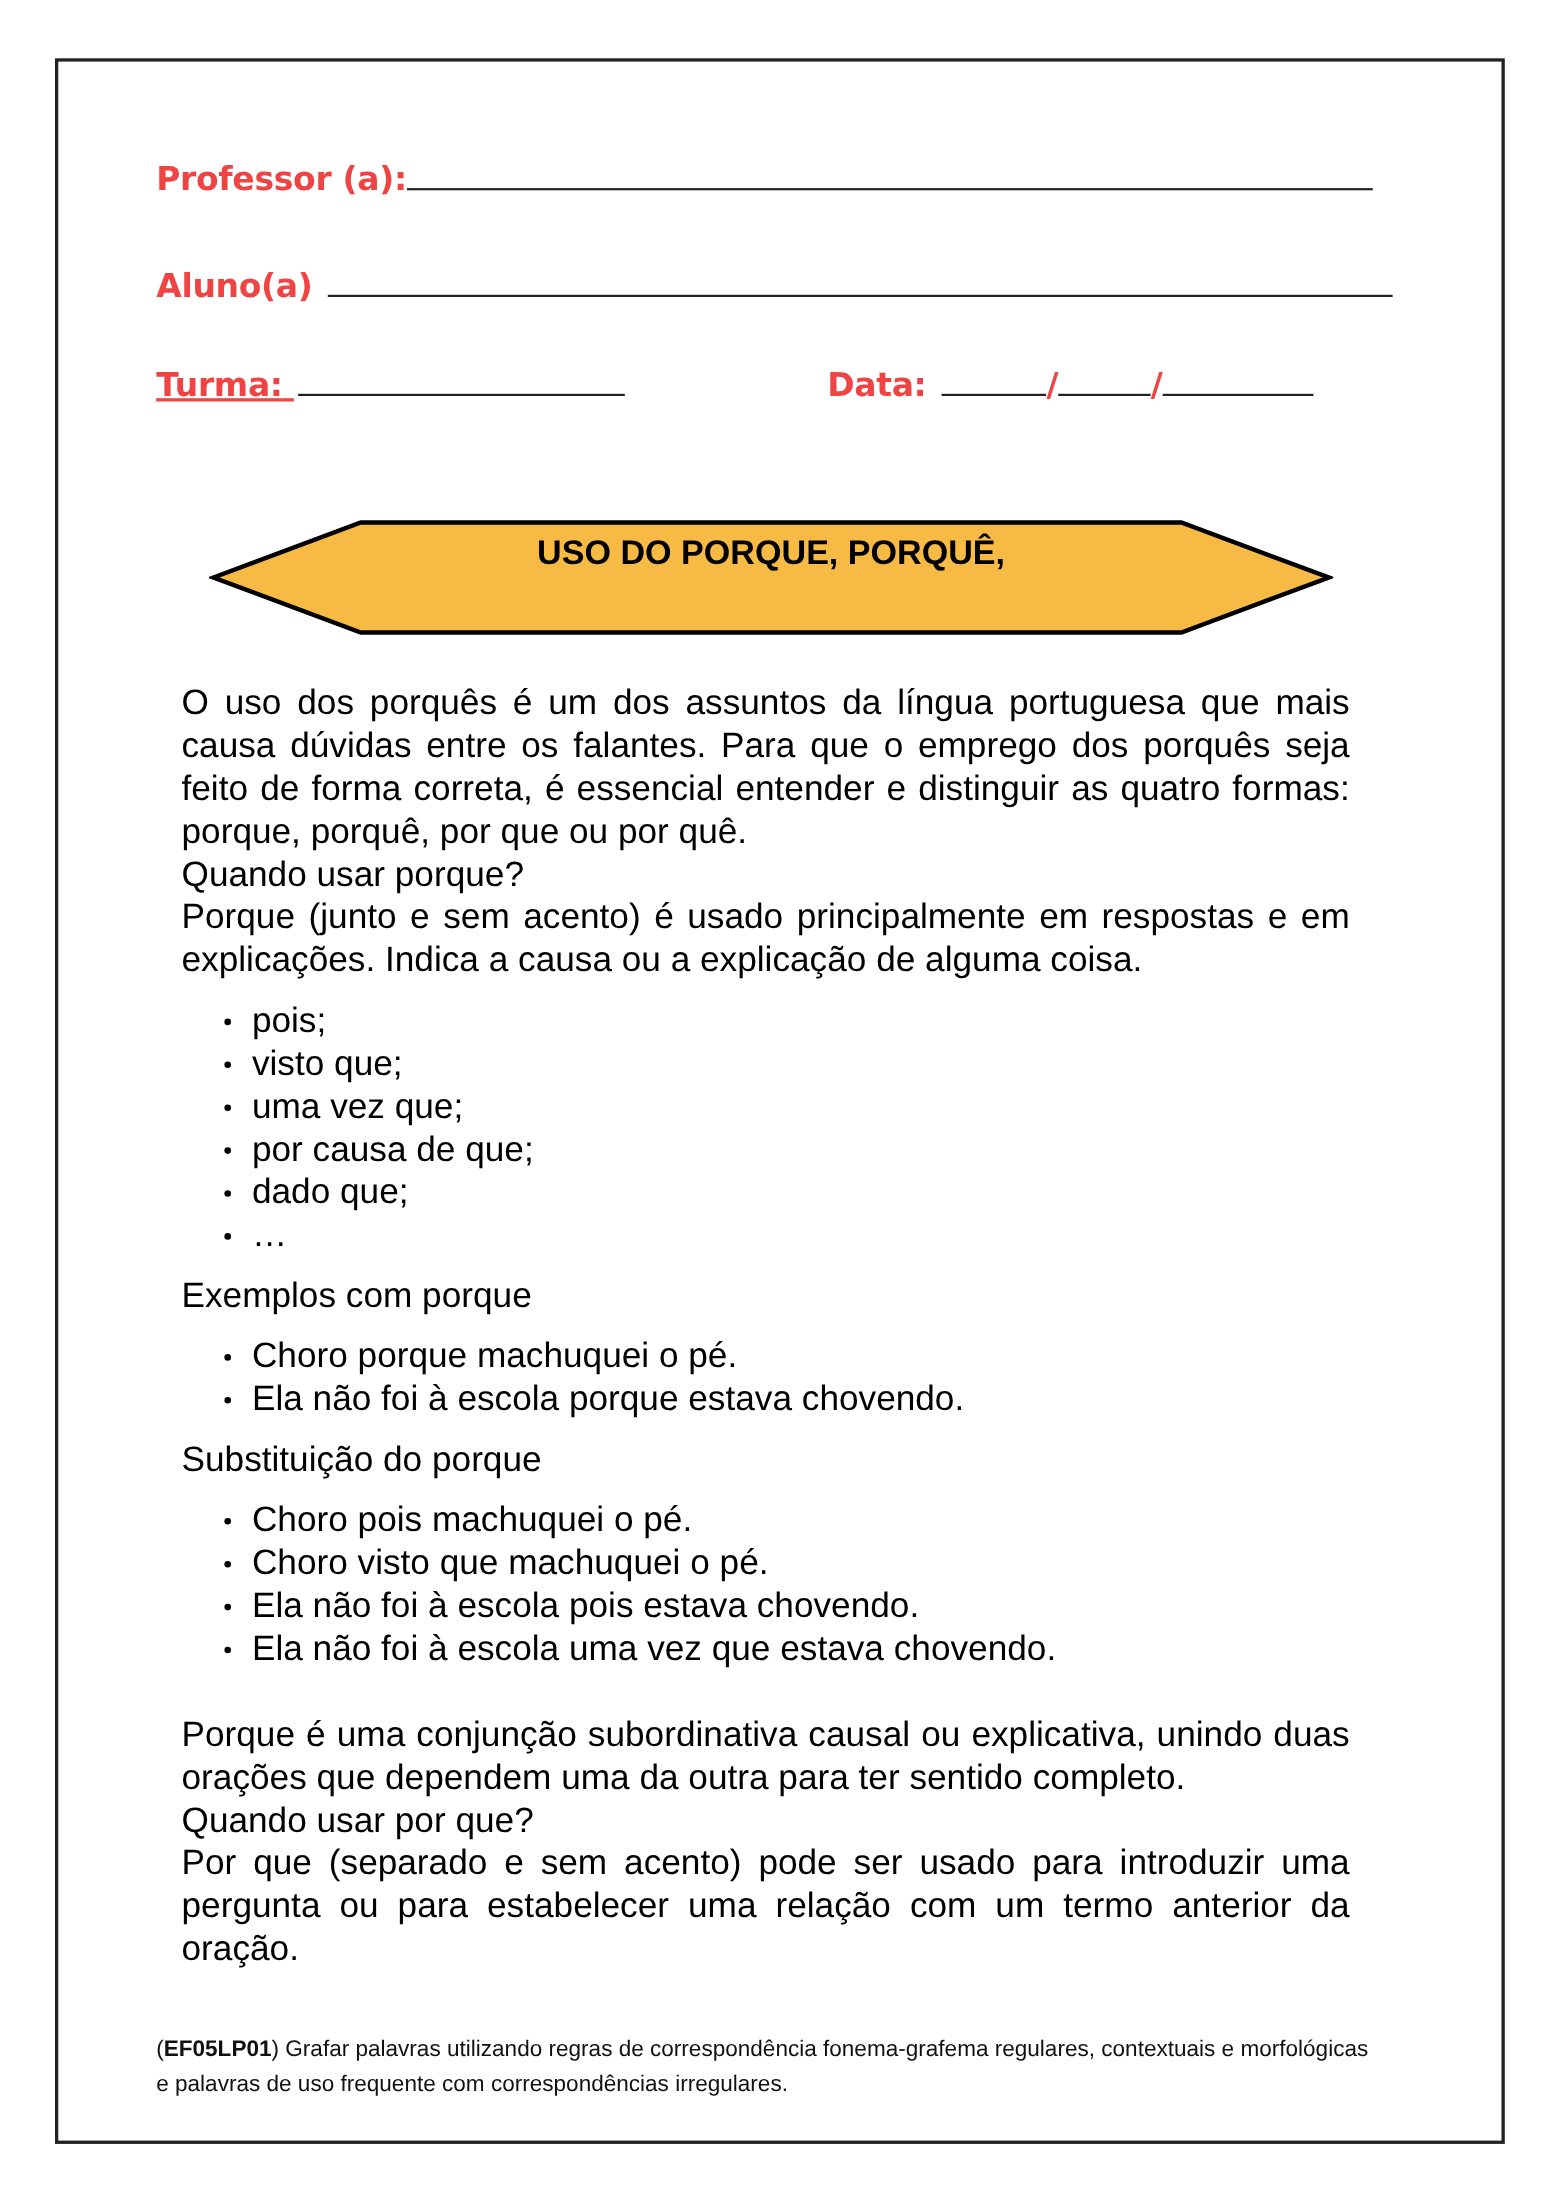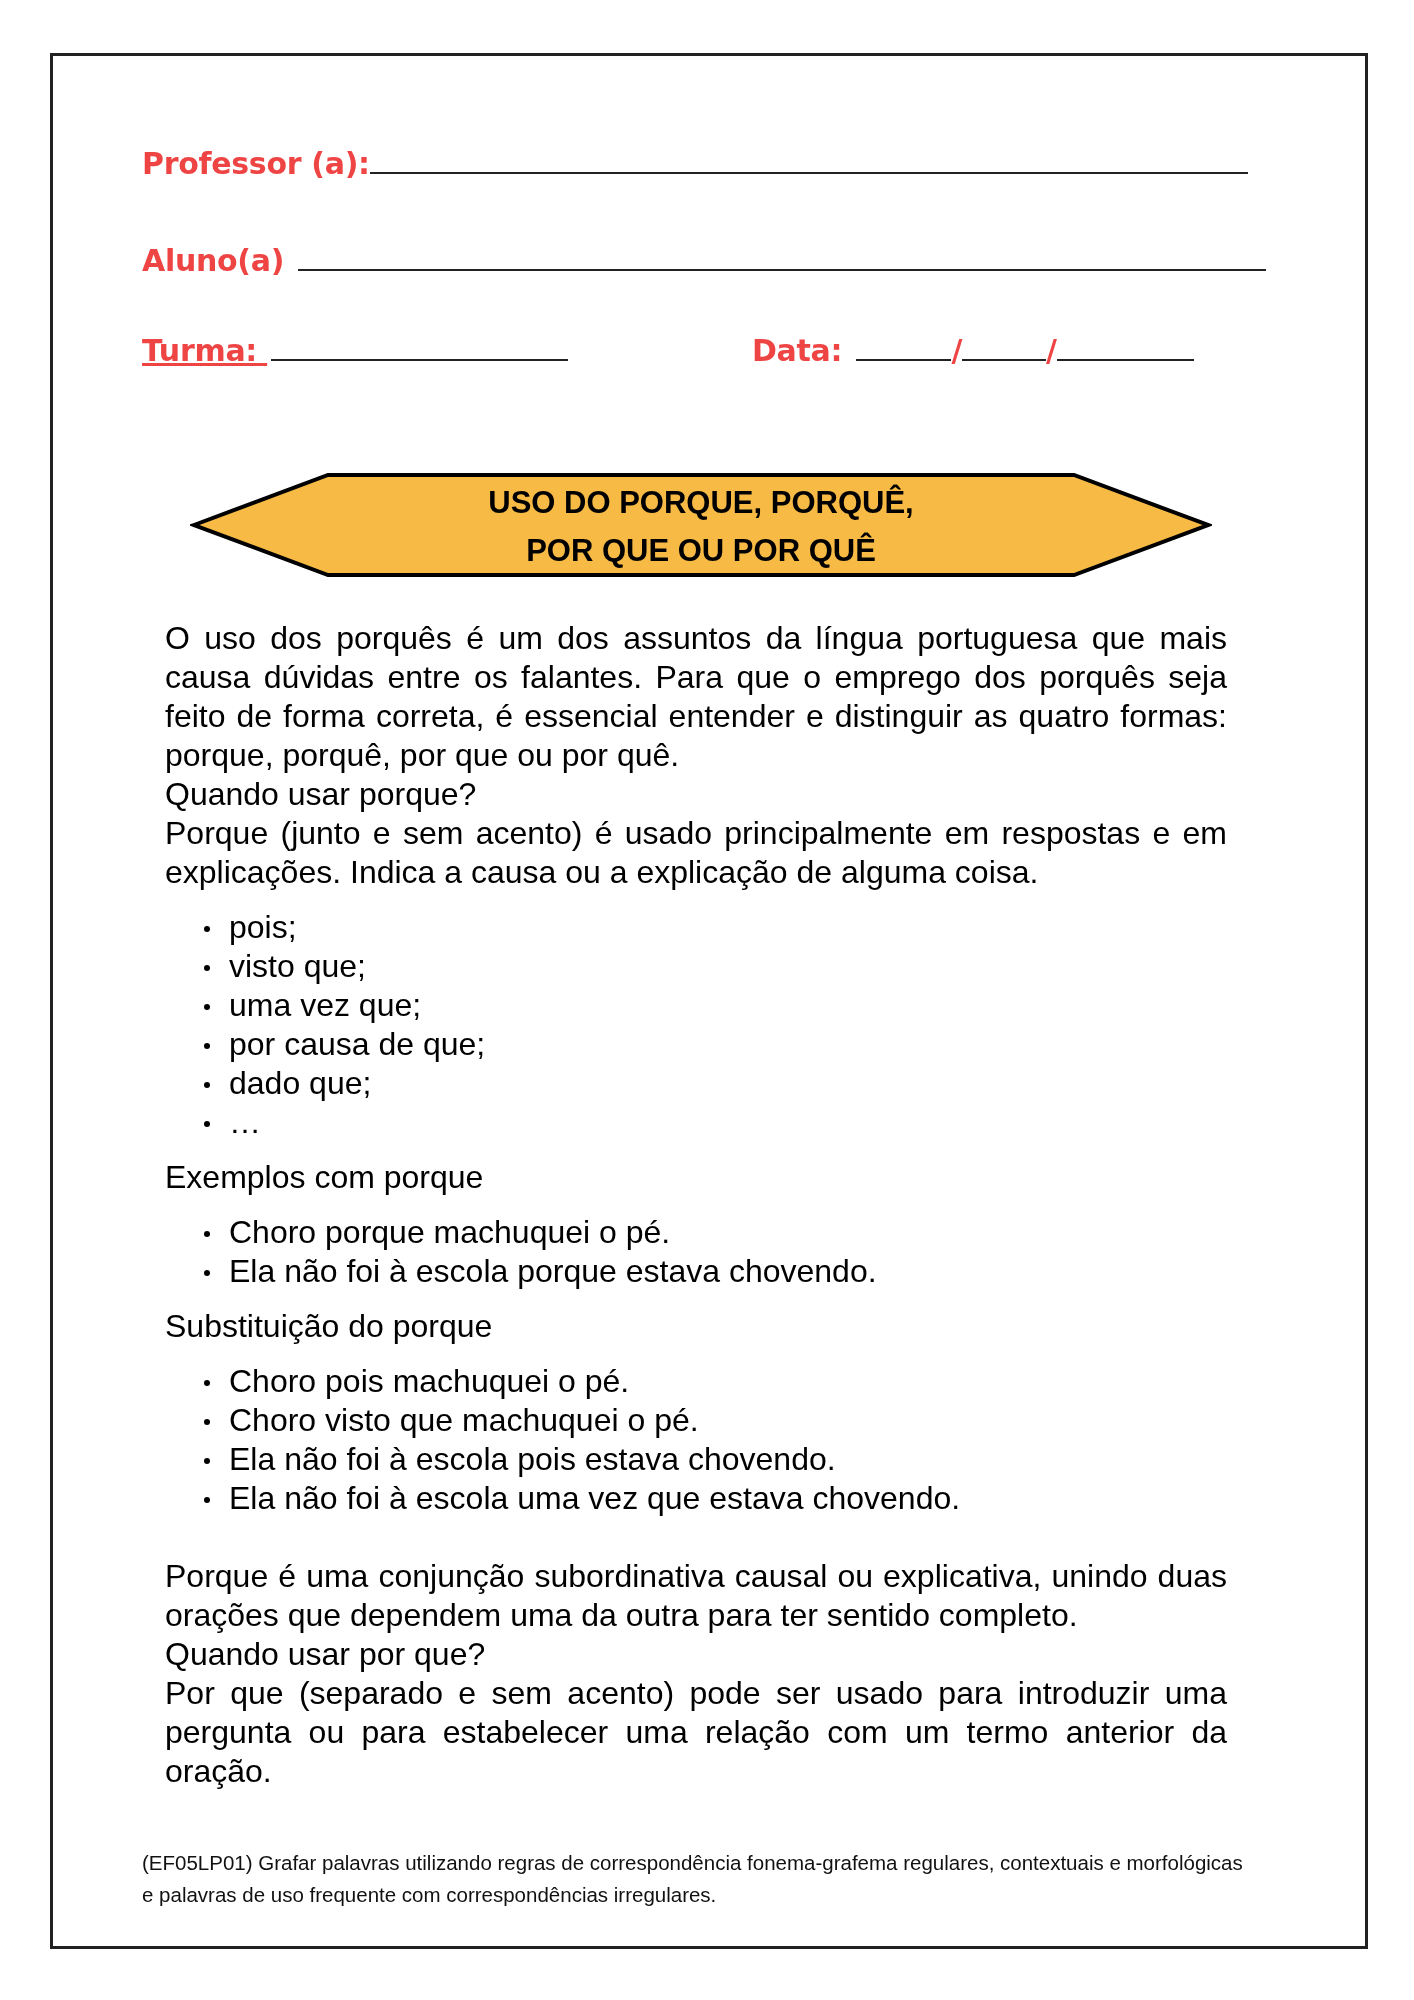--- a/index.html
+++ b/index.html
@@ -31,21 +31,21 @@
     .body li { position: relative; }
     .body li::before {
       content: ""; position: absolute; left: -25px; top: 18px; width: 6px; height: 6px;
       border-radius: 50%; background: #000000;
     }
     .gap { height: 23px; }
     .footer {
       position: absolute; left: 142px; top: 1847px; width: 1116px;
       font-family: "Liberation Sans", sans-serif; font-size: 20.5px; line-height: 32px; color: #111111;
     }
-    .footer b { font-weight: normal; }
+    .footer b { font-weight: bold; }
   </style>
 </head>
 <body>
 
 <div class="frame"></div>
 
 <div class="hdr" style="top:146px;">
   <span>Professor (a):</span><span class="line" style="width:878px;"></span>
 </div>
 
@@ -63,21 +63,20 @@
   <span>Data:</span>
   <span class="line" style="width:95px; margin-left:4px;"></span><span>/</span><span class="line" style="width:84px;"></span><span>/</span><span class="line" style="width:137px;"></span>
 </div>
 
 <div class="banner">
   <svg width="1022" height="108" viewBox="0 0 1022 108">
     <polygon points="4,54 138,4 884,4 1018,54 884,104 138,104" fill="#F7BA45" stroke="#000000" stroke-width="4" stroke-linejoin="miter"></polygon>
   </svg>
   <div class="banner-text">
     <div>USO DO PORQUE, PORQUÊ,</div>
-    <div>POR QUE OU POR QUÊ</div>
   </div>
 </div>
 
 <div class="body">
   <p class="just">O uso dos porquês é um dos assuntos da língua portuguesa que mais causa dúvidas entre os falantes. Para que o emprego dos porquês seja feito de forma correta, é essencial entender e distinguir as quatro formas: porque, porquê, por que ou por quê.</p>
   <p>Quando usar porque?</p>
   <p class="just">Porque (junto e sem acento) é usado principalmente em respostas e em explicações. Indica a causa ou a explicação de alguma coisa.</p>
   <ul>
     <li>pois;</li>
     <li>visto que;</li>

